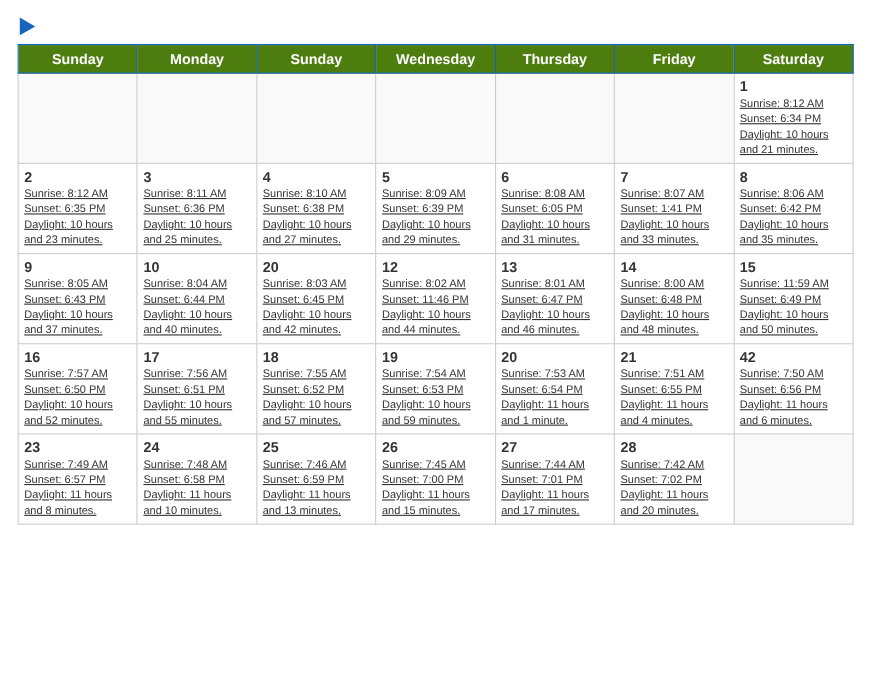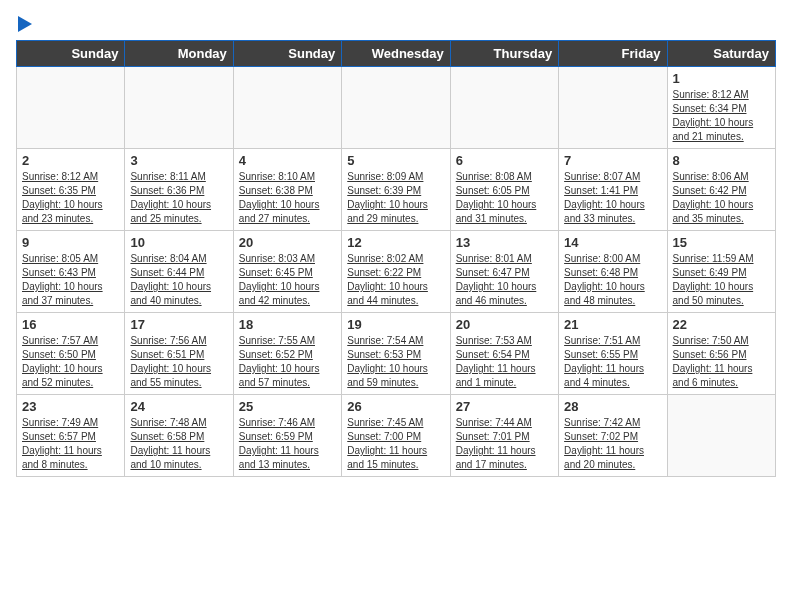--- a/index.html
+++ b/index.html
@@ -49,25 +49,25 @@
     .subtitle {
       font-size: 14px;
       color: #555;
     }
     .calendar {
       width: 100%;
       border-collapse: collapse;
       border: 1px solid #ccc;
     }
     .calendar th {
-      background-color: #404040;
+      background-color: #4d7c0f;
       color: #fff;
       font-size: 13px;
       font-weight: bold;
-      text-align: right;
+      text-align: center;
       padding: 5px 6px;
       border: 1px solid #1565c0;
     }
     .calendar td {
       vertical-align: top;
       border: 1px solid #ccc;
       padding: 4px 5px;
       width: 108px;
       min-height: 90px;
       font-size: 10.5px;
@@ -193,21 +193,21 @@
         </td>
         <td>
           <span class="day-num">20</span>
           <div class="day-info">Sunrise: 8:03 AM
 Sunset: 6:45 PM
 Daylight: 10 hours and 42 minutes.</div>
         </td>
         <td>
           <span class="day-num">12</span>
           <div class="day-info">Sunrise: 8:02 AM
-Sunset: 6:22 PM
+Sunset: 11:46 PM
 Daylight: 10 hours and 44 minutes.</div>
         </td>
         <td>
           <span class="day-num">13</span>
           <div class="day-info">Sunrise: 8:01 AM
 Sunset: 6:47 PM
 Daylight: 10 hours and 46 minutes.</div>
         </td>
         <td>
           <span class="day-num">14</span>
@@ -253,21 +253,21 @@
 Sunset: 6:54 PM
 Daylight: 11 hours and 1 minute.</div>
         </td>
         <td>
           <span class="day-num">21</span>
           <div class="day-info">Sunrise: 7:51 AM
 Sunset: 6:55 PM
 Daylight: 11 hours and 4 minutes.</div>
         </td>
         <td>
-          <span class="day-num">22</span>
+          <span class="day-num">42</span>
           <div class="day-info">Sunrise: 7:50 AM
 Sunset: 6:56 PM
 Daylight: 11 hours and 6 minutes.</div>
         </td>
       </tr>
       <tr>
         <td>
           <span class="day-num">23</span>
           <div class="day-info">Sunrise: 7:49 AM
 Sunset: 6:57 PM

